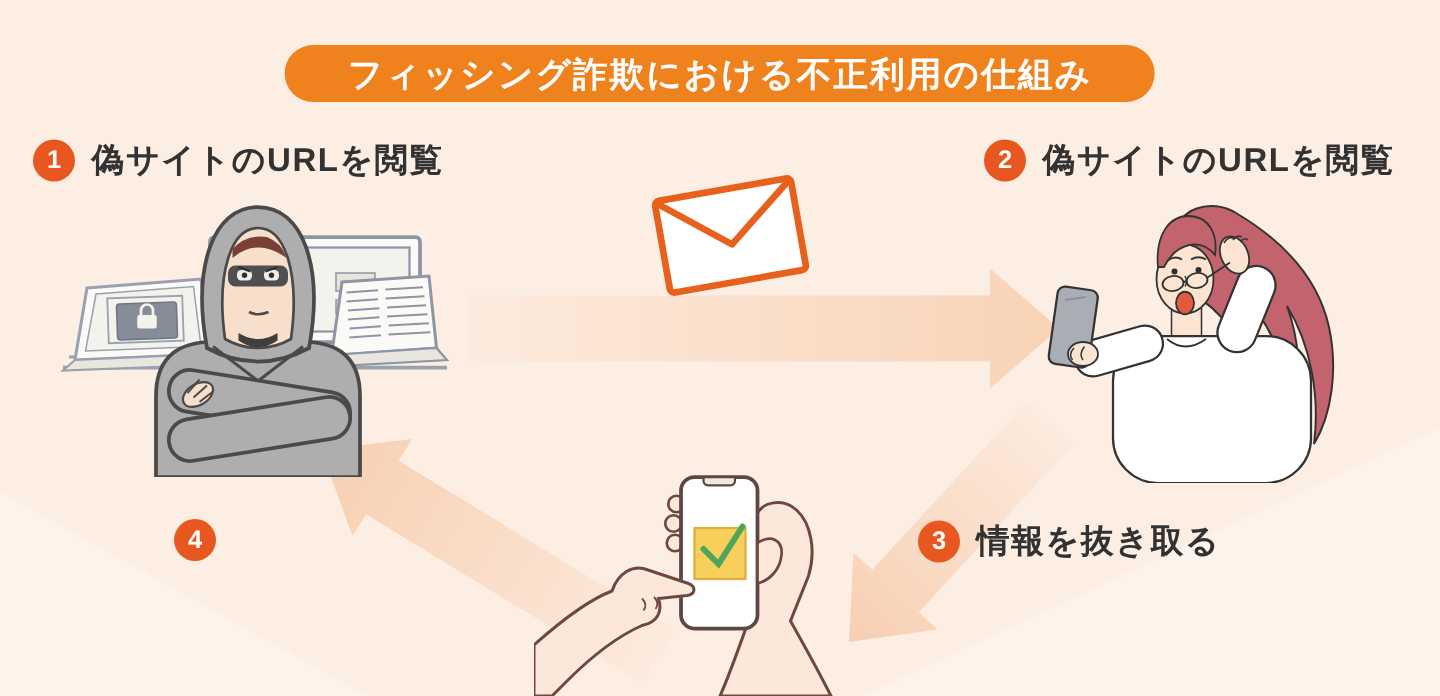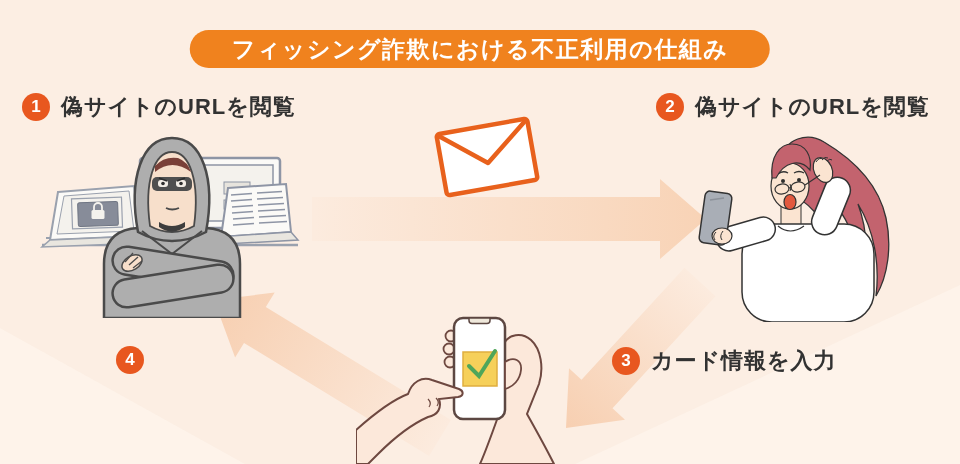--- a/index.html
+++ b/index.html
@@ -217,20 +217,20 @@
   <div class="step step1">
     <div class="badge">1</div>
     <div class="step-label">偽サイトのURLを閲覧</div>
   </div>
   <div class="step step2">
     <div class="badge">2</div>
     <div class="step-label">偽サイトのURLを閲覧</div>
   </div>
   <div class="step step3">
     <div class="badge">3</div>
-    <div class="step-label">カード情報を入力</div>
+    <div class="step-label">情報を抜き取る</div>
   </div>
   <div class="step step4">
     <div class="badge">4</div>
   </div>
 
 
 </div>
 
 </body></html>

